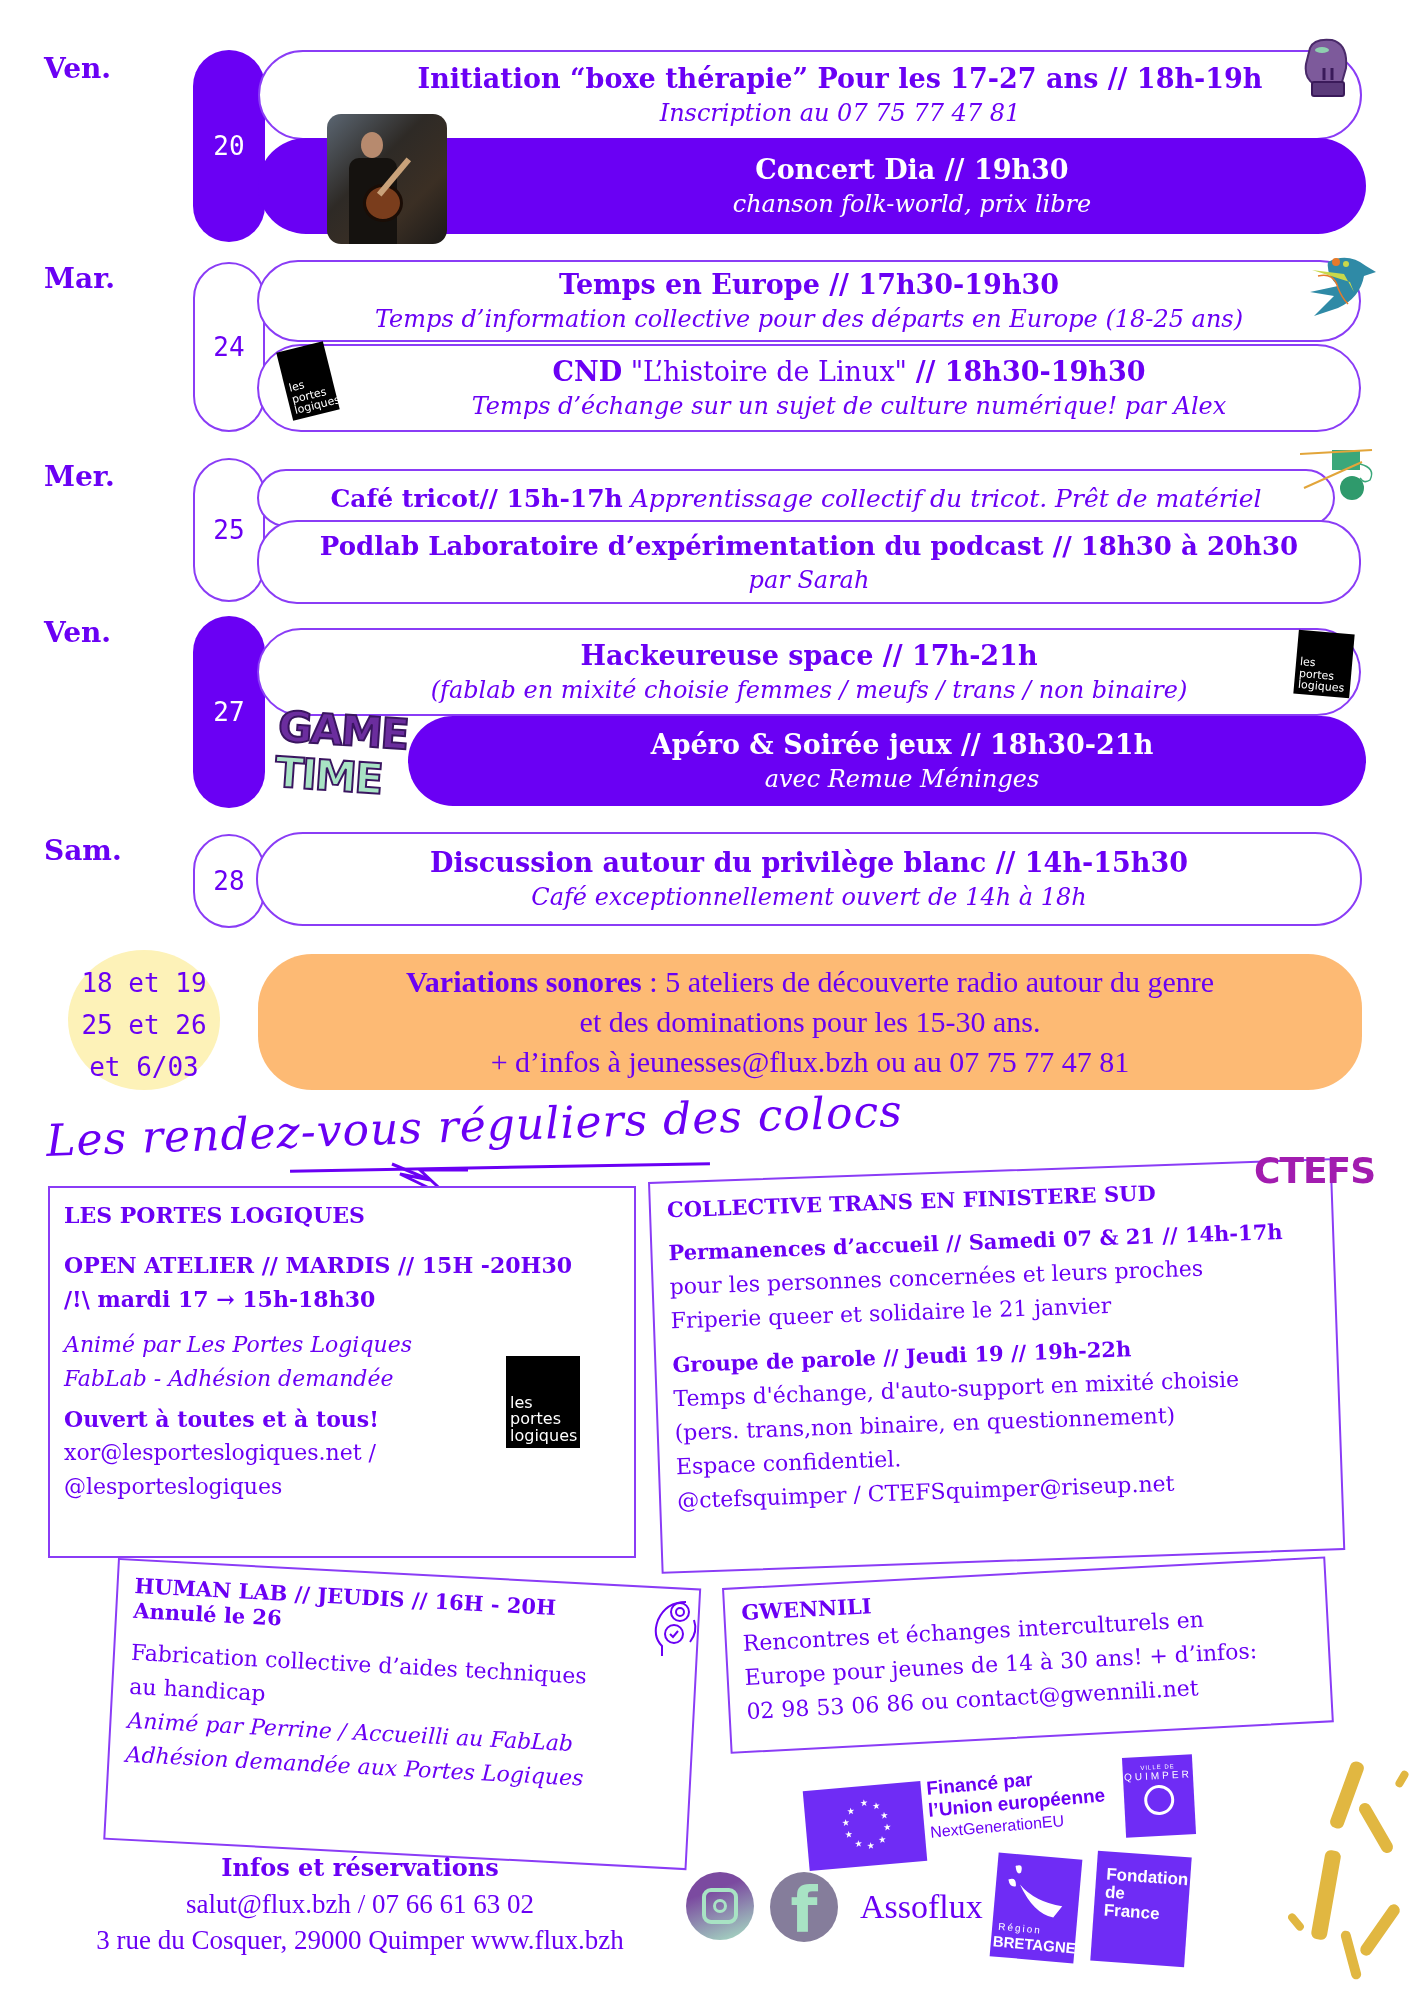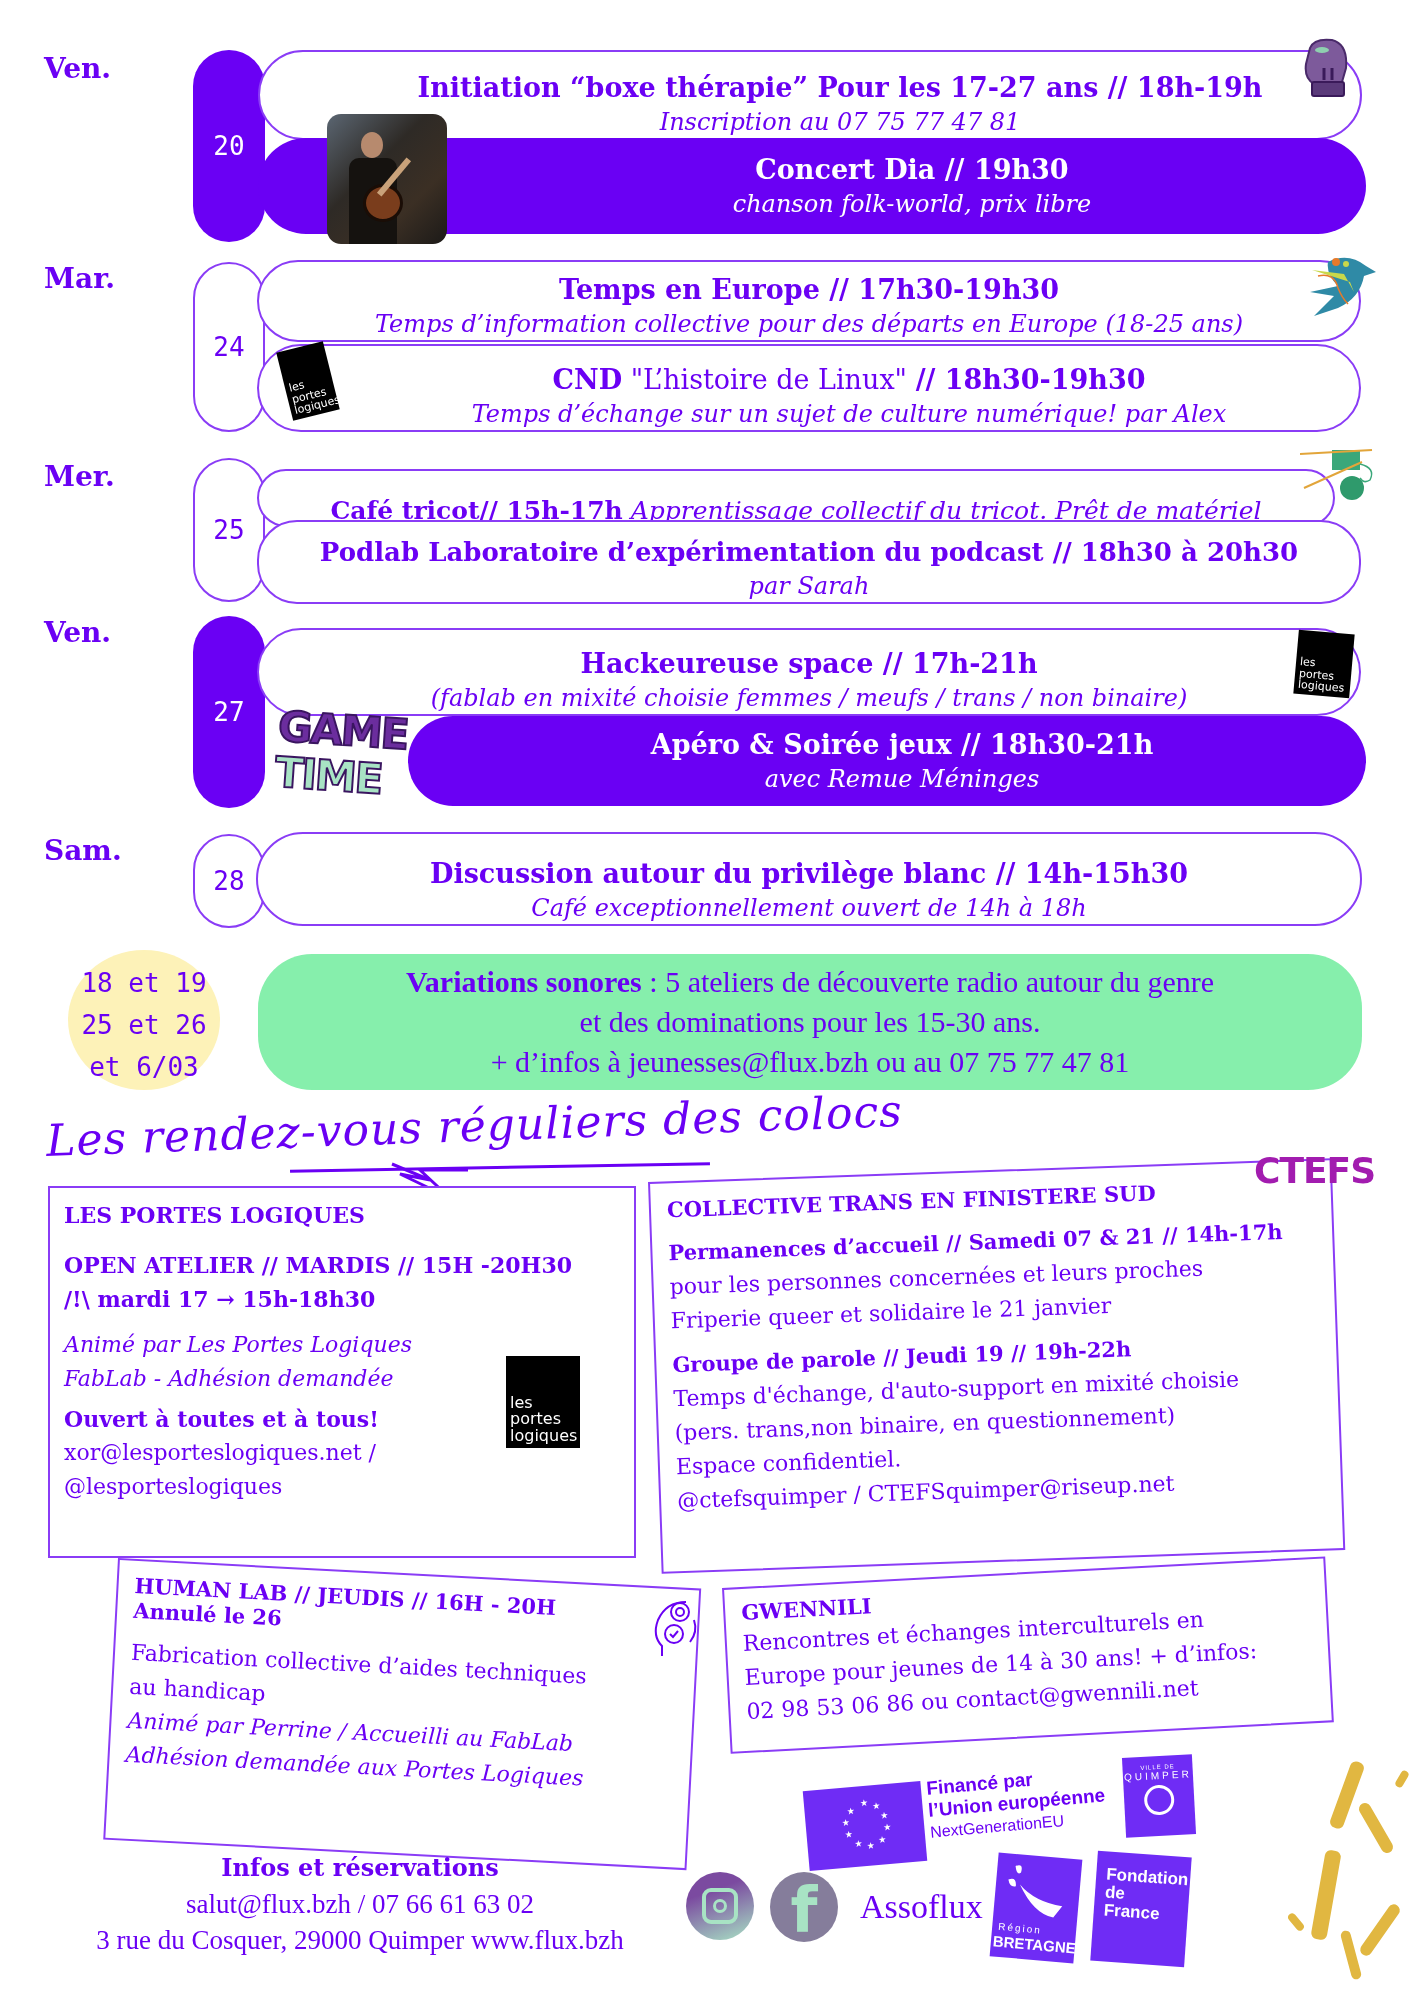--- a/index.html
+++ b/index.html
@@ -4,21 +4,21 @@
 <style>
   * { box-sizing: border-box; margin: 0; padding: 0; }
   html, body { width: 1414px; height: 2000px; background: #ffffff; overflow: hidden; }
   body { position: relative; font-family: "DejaVu Serif", serif; color: #6a00f4; }
   .abs { position: absolute; }
   .day-label { position: absolute; left: 44px; font-family: "DejaVu Serif", serif; font-weight: bold; font-size: 28px; color: #6a00f4; }
   .date-pill { position: absolute; left: 154px; width: 72px; border-radius: 36px; display: flex; align-items: center; justify-content: center; font-family: "DejaVu Sans Mono", monospace; font-size: 26px; font-weight: normal; margin-left: 39px; }
   .date-pill.filled { background: #6a00f4; color: #ffffff; }
   .date-pill.outline { border: 2px solid #8a3cf6; color: #6a00f4; background: #fff; }
   .event { position: absolute; border-radius: 48px; text-align: center; display: flex; flex-direction: column; justify-content: center; }
-  .event.outline { border: 2px solid #8a3cf6; background: #ffffff; color: #6a00f4; justify-content: flex-end; }
+  .event.outline { border: 2px solid #8a3cf6; background: #ffffff; color: #6a00f4; }
   .event.filled { background: #6a00f4; color: #ffffff; }
   .ev-title { font-family: "DejaVu Serif", serif; font-weight: bold; font-size: 27px; line-height: 36px; white-space: nowrap; }
   .ev-sub { font-family: "DejaVu Serif", serif; font-style: italic; font-size: 24px; line-height: 32px; white-space: nowrap; }
   .ev-inline { font-family: "DejaVu Serif", serif; font-size: 24px; white-space: nowrap; }
   .ev-inline b { font-weight: bold; }
   .ev-inline i { font-style: italic; font-weight: normal; }
   .logo-lpl { position: absolute; background: #000; color: #fff; font-family: "DejaVu Sans", sans-serif; display: flex; flex-direction: column; justify-content: flex-end; padding: 3px 4px; line-height: 1.05; }
   .card { position: absolute; border: 2px solid #8a3cf6; background: #fff; color: #6a00f4; }
   .card h3 { font-family: "DejaVu Serif", serif; font-weight: bold; font-size: 22px; }
   .card .b { font-family: "DejaVu Serif", serif; font-weight: bold; font-size: 22px; line-height: 34px; }
@@ -133,21 +133,21 @@
   <div class="ev-title">Discussion autour du privilège blanc // 14h-15h30</div>
   <div class="ev-sub">Café exceptionnellement ouvert de 14h à 18h</div>
 </div>
 
 <div class="abs" style="left:68px;top:950px;width:152px;height:140px;border-radius:50%;background:#fdf2b8;"></div>
 <div class="abs" style="left:64px;top:962px;width:160px;font-family:'DejaVu Sans Mono',monospace;font-size:26px;line-height:42px;text-align:center;color:#6a00f4;">
   <div>18 et 19</div>
   <div>25 et 26</div>
   <div>et 6/03</div>
 </div>
-<div class="abs" style="left:258px;top:954px;width:1104px;height:136px;border-radius:54px;background:#86efac;text-align:center;padding-top:8px;font-family:'Liberation Serif',serif;font-size:30px;line-height:40px;color:#6a00f4;">
+<div class="abs" style="left:258px;top:954px;width:1104px;height:136px;border-radius:54px;background:#fdba74;text-align:center;padding-top:8px;font-family:'Liberation Serif',serif;font-size:30px;line-height:40px;color:#6a00f4;">
   <div><b>Variations sonores</b><span> : 5 ateliers de découverte radio autour du genre</span></div>
   <div>et des dominations pour les 15-30 ans.</div>
   <div>+ d’infos à jeunesses@flux.bzh ou au 07 75 77 47 81</div>
 </div>
 
 <div class="abs" style="left:46px;top:1100px;font-family:'DejaVu Serif',serif;font-style:italic;font-size:44px;color:#6a00f4;transform:rotate(-2deg);white-space:nowrap;letter-spacing:1px;">Les rendez-vous réguliers des colocs</div>
 <div class="abs" style="left:290px;top:1166px;width:420px;height:3px;background:#6a00f4;transform:rotate(-1deg);"></div>
 <div class="abs" style="left:390px;top:1160px;">
   <svg width="80" height="40" viewBox="0 0 80 40">
       <path d="M2 4 L40 20 L10 14 L60 38 L30 10 L78 10" stroke="#6a00f4" stroke-width="3" fill="none"></path>

